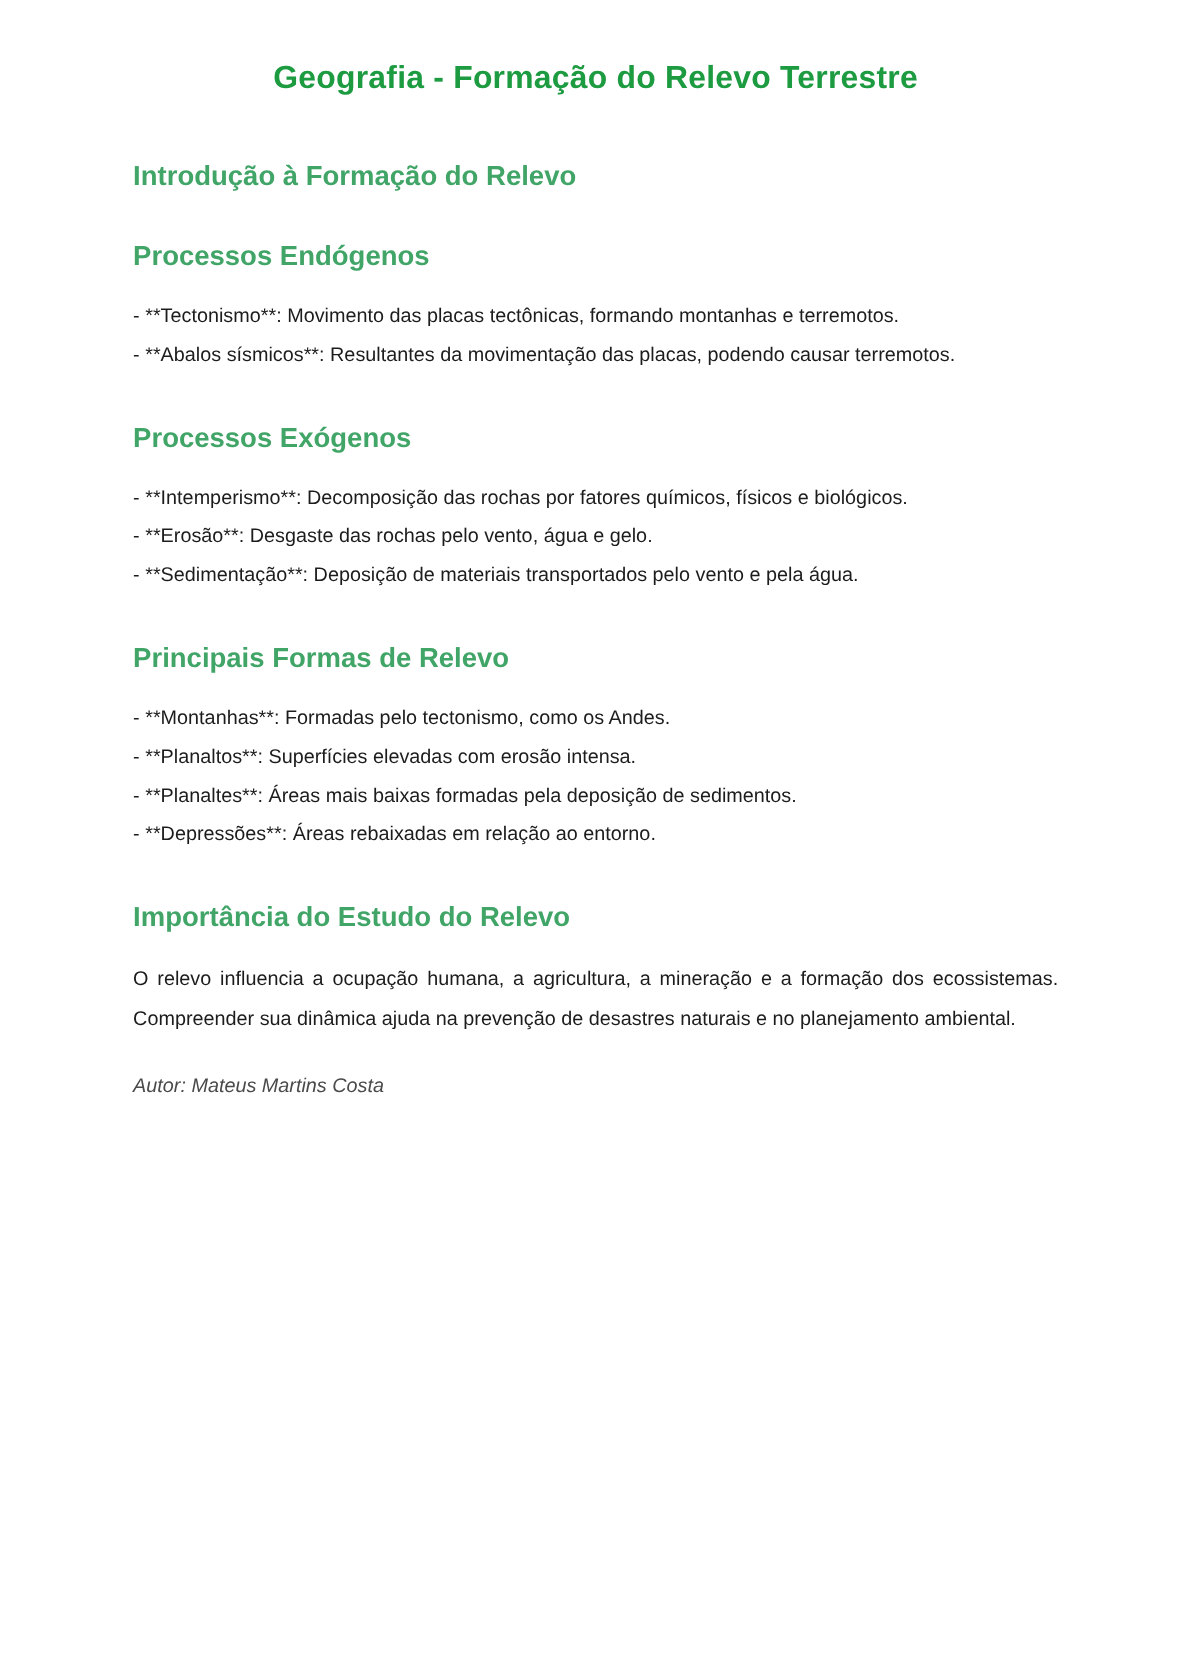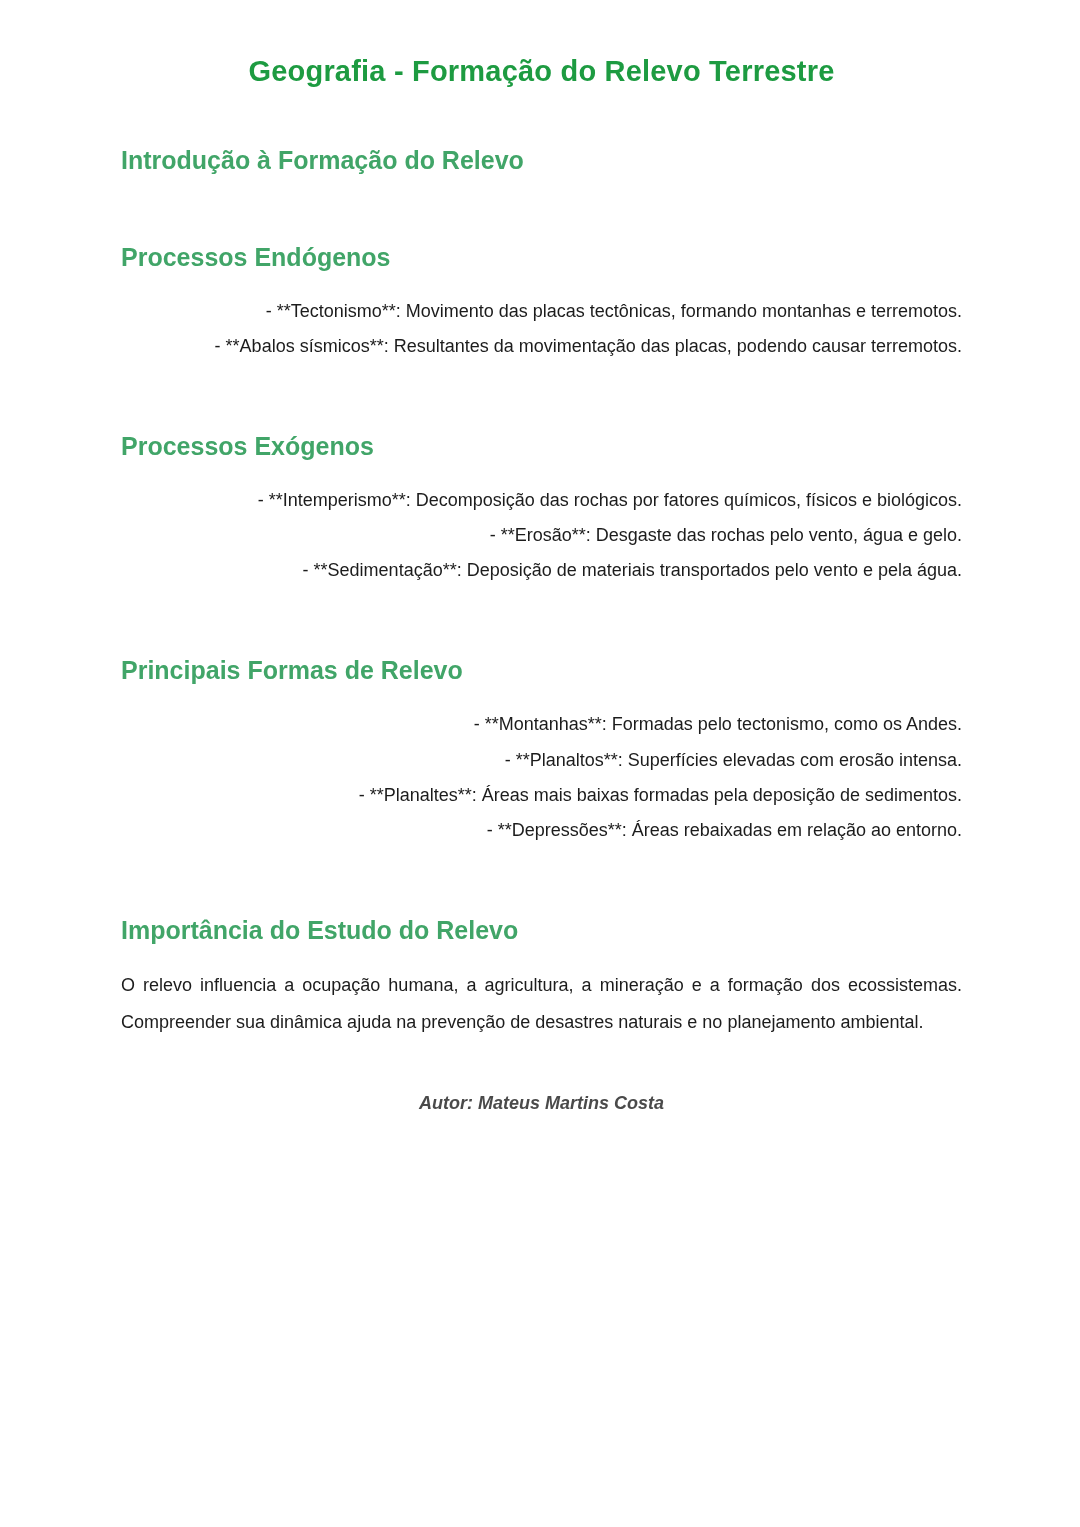--- a/index.html
+++ b/index.html
@@ -21,21 +21,21 @@
   }
   .doc-title {
     text-align: center;
     color: var(--title-green, #1d9b41);
     font-size: 29px;
     font-weight: bold;
     margin: 0 0 26px 0;
     letter-spacing: 0.2px;
   }
   .section {
-    margin-top: 68px;
+    margin-top: 44px;
   }
   .section:first-of-type {
     margin-top: 58px;
   }
   .section-heading {
     color: var(--heading-green, #41a568);
     font-size: 25px;
     font-weight: bold;
     margin: 0 0 22px 0;
   }
@@ -45,29 +45,28 @@
     text-align: justify;
     margin: 0;
   }
   .list {
     margin: 0;
   }
   .li {
     font-size: 18px;
     line-height: 1.95;
     margin: 0;
-    text-align: right;
+    text-align: left;
   }
   .author-line {
-    margin-top: 52px;
-    text-align: center;
+    margin-top: 32px;
+    text-align: left;
     font-style: italic;
     font-size: 18px;
     color: #4a4a4a;
-    font-weight: bold;
   }
 </style>
 </head>
 <body>
 
 <div class="page">
 
   <h1 class="doc-title">Geografia - Formação do Relevo Terrestre</h1>
 
   <div class="section">

